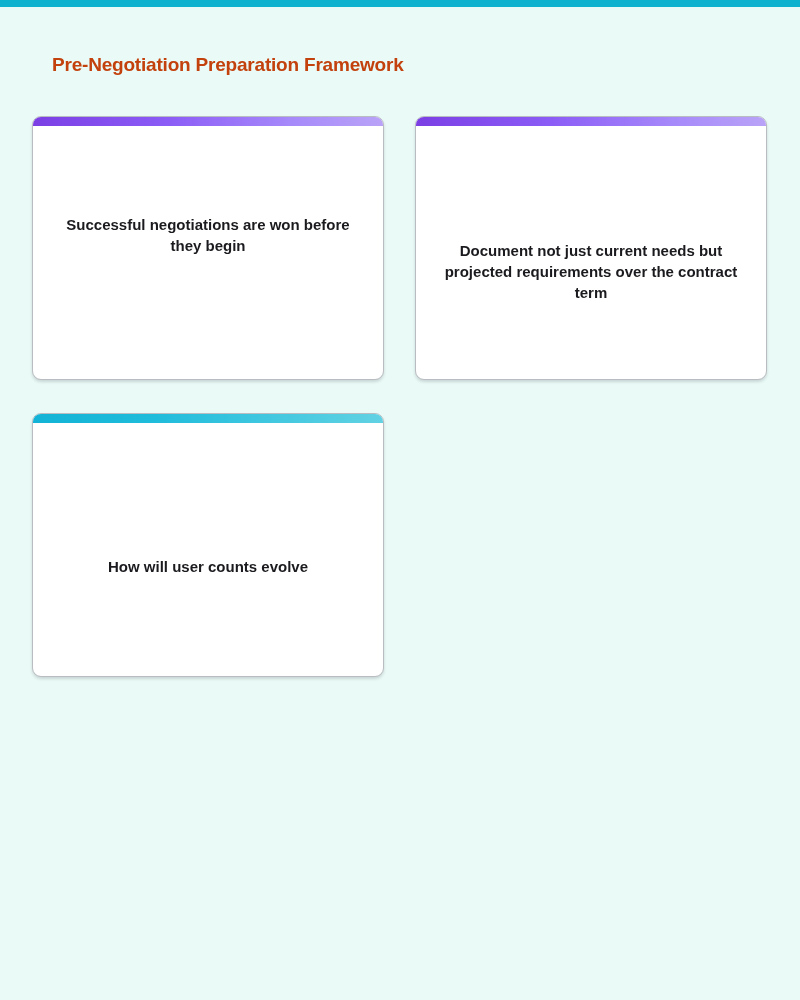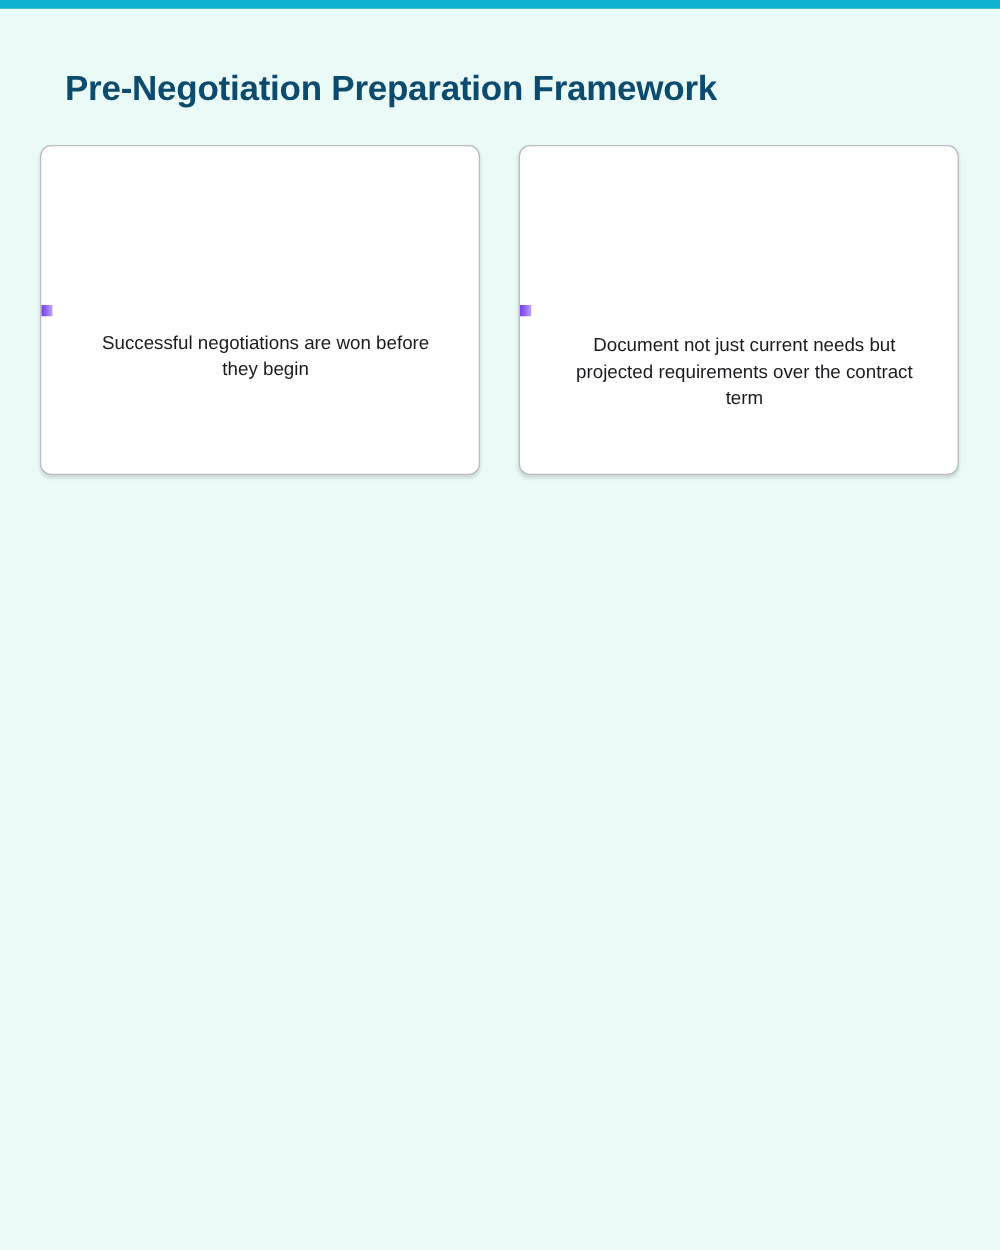--- a/index.html
+++ b/index.html
@@ -21,23 +21,23 @@
     left: 0;
     width: 800px;
     height: 7px;
     background: #0fb2ce;
   }
 
   #page-title {
     position: absolute;
     top: 32px;
     left: 52px;
-    font-size: 28px;
+    font-size: 19px;
     font-weight: bold;
-    color: #0c4a6e;
+    color: #c2410c;
     letter-spacing: -0.2px;
     line-height: 40px;
     white-space: nowrap;
   }
 
   #card-grid {
     position: absolute;
     top: 116px;
     left: 32px;
     width: 736px;
@@ -50,21 +50,23 @@
   .card {
     position: relative;
     height: 264px;
     background: #ffffff;
     border: 1px solid #b9bcc0;
     border-radius: 9px;
     box-sizing: border-box;
     box-shadow: 0 2px 3px rgba(60, 70, 80, 0.19);
     overflow: hidden;
     display: flex;
+    flex-direction: column;
     align-items: center;
+    font-weight: bold;
   }
 
   .card-accent {
     width: 100%;
     height: 9px;
     flex: 0 0 9px;
   }
 
   .card.accent-purple .card-accent {
     background: linear-gradient(90deg, #7b3fe4 0%, #8b5cf6 38%, #a78bfa 75%, #b9a3f7 100%);
@@ -114,16 +116,22 @@
   </div>
 
 
   <div class="card accent-purple pos-mid">
     <div class="card-accent"></div>
     <div class="card-body">
       <p class="card-text">Document not just current needs but projected requirements over the contract term</p>
     </div>
   </div>
 
+  <div class="card accent-teal pos-center">
+    <div class="card-accent"></div>
+    <div class="card-body">
+      <p class="card-text">How will user counts evolve</p>
+    </div>
+  </div>
 
 
 
 </div>
 
 </body></html>

